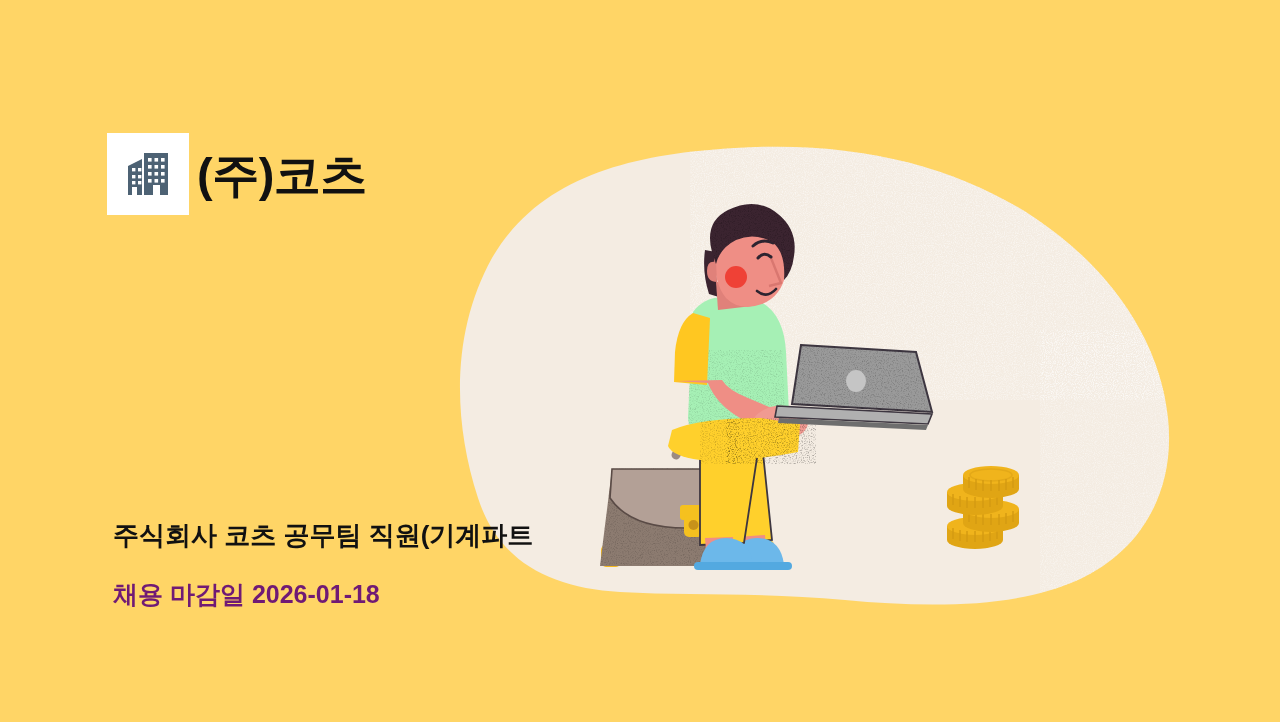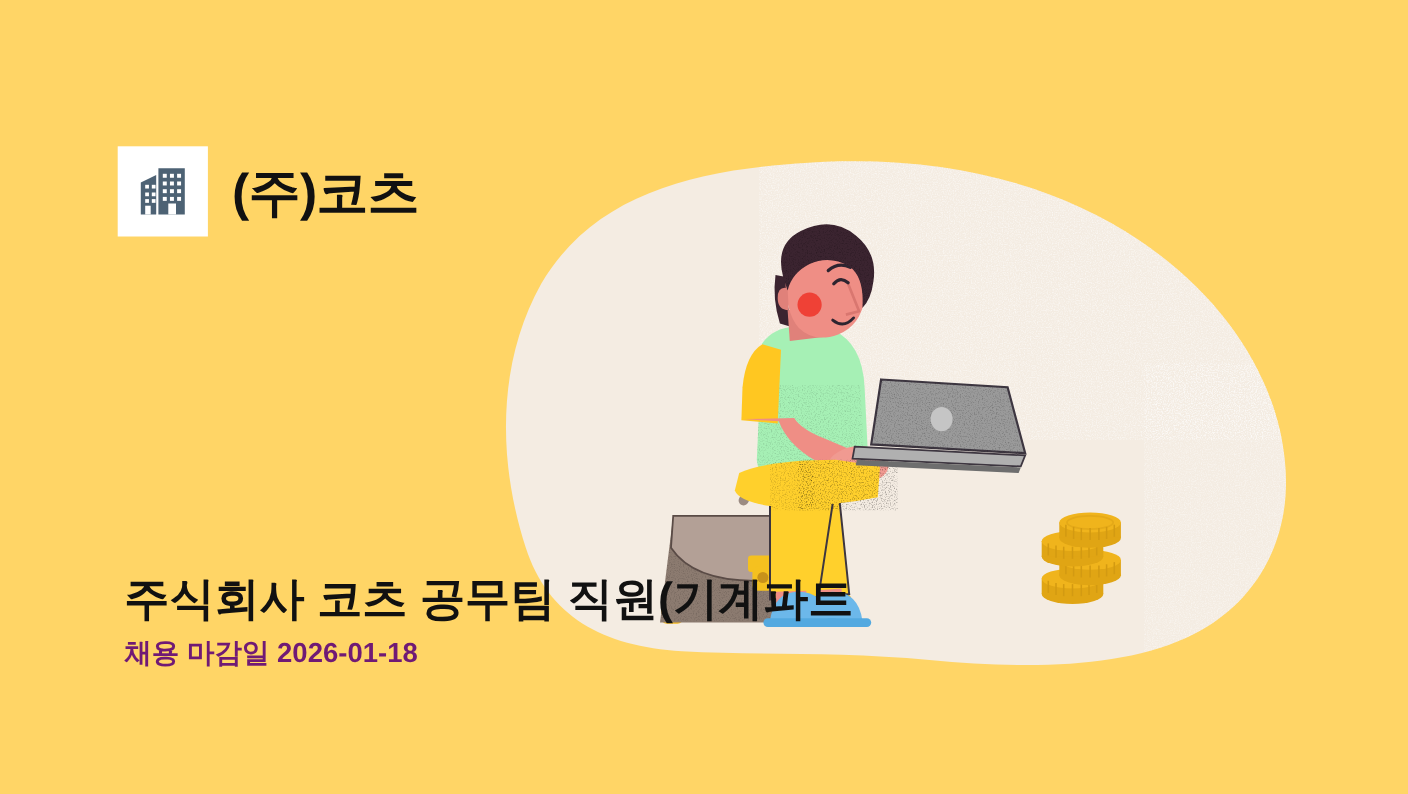--- a/index.html
+++ b/index.html
@@ -26,21 +26,21 @@
   }
   .illustration svg { display: block; width: 1280px; height: 722px; }
 
   
   .brand-row {
     position: absolute;
     left: 107px;
     top: 133px;
     display: flex;
     align-items: center;
-    gap: 22px;
+    gap: 8px;
   }
   .brand-logo {
     width: 82px;
     height: 82px;
     background: #ffffff;
     display: flex;
     align-items: center;
     justify-content: center;
     flex: 0 0 auto;
   }
@@ -52,21 +52,21 @@
     letter-spacing: -0.5px;
     white-space: nowrap;
     line-height: 1;
   }
 
   
   .job-title {
     position: absolute;
     left: 113px;
     top: 519px;
-    font-size: 41px;
+    font-size: 26px;
     font-weight: 700;
     color: #111111;
     white-space: nowrap;
     line-height: 1.25;
   }
   .job-deadline {
     position: absolute;
     left: 113px;
     top: 579px;
     font-size: 25px;

